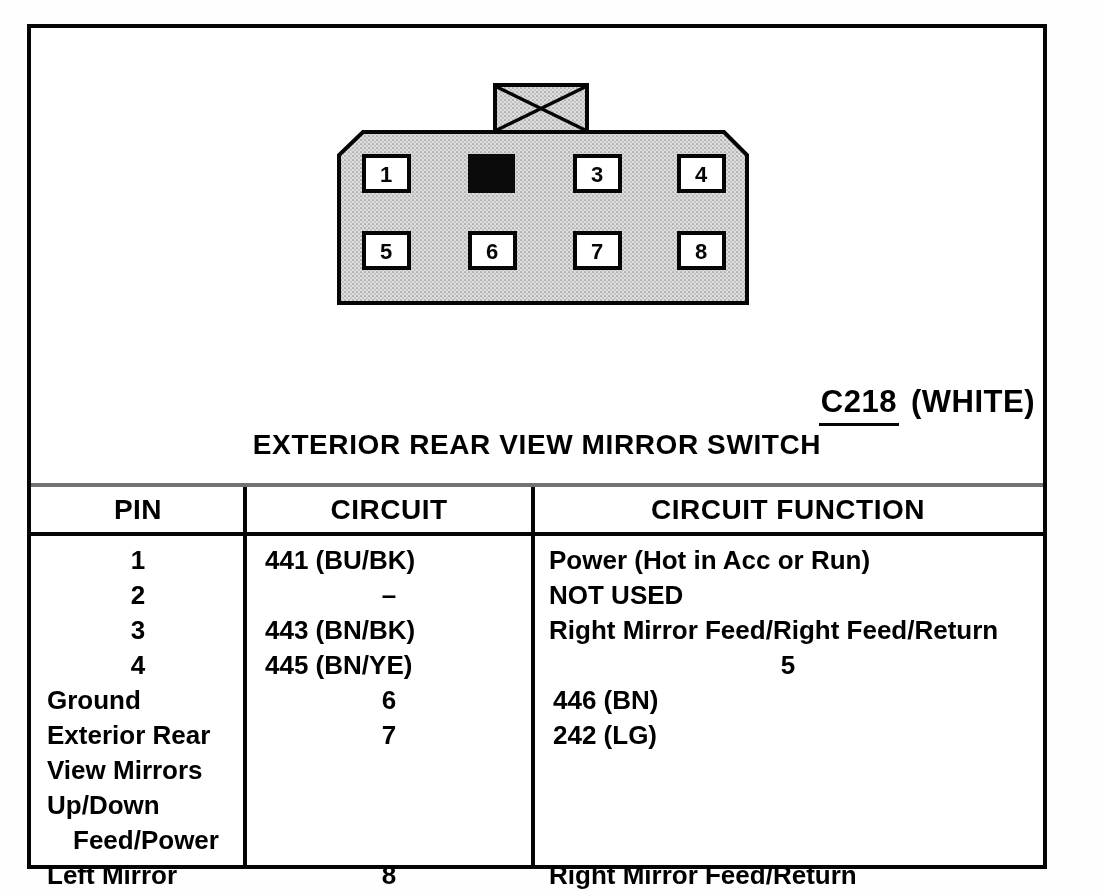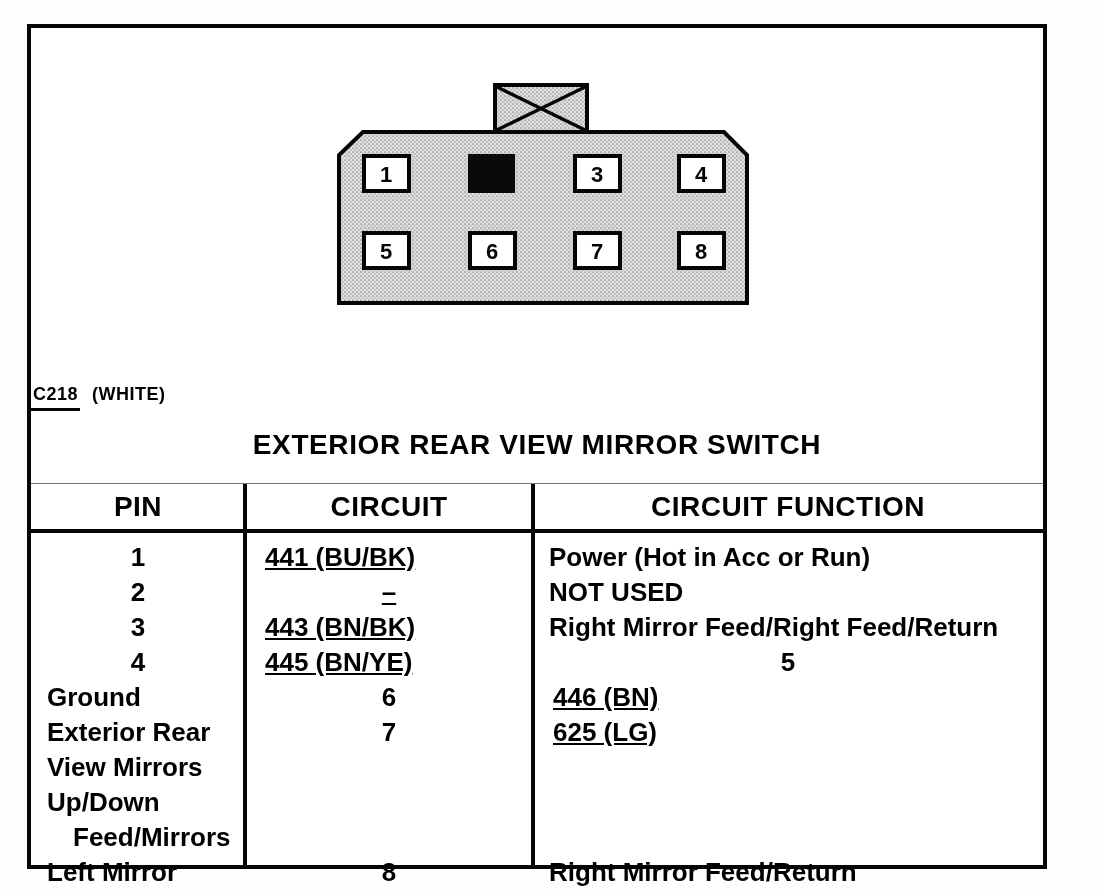--- a/index.html
+++ b/index.html
@@ -25,23 +25,23 @@
   }
   
   .connector-svg {
     position:absolute;
     left:299px; top:51px;
     width:425px; height:232px;
   }
   
   .caption-id {
     position:absolute;
-    top:356px; left:0; right:17px;
-    text-align:left;
-    font-size:18px; font-weight:bold;
+    top:356px; left:0; right:8px;
+    text-align:right;
+    font-size:31px; font-weight:bold;
     letter-spacing:0.5px;
     white-space:nowrap;
   }
   .caption-id .cid {
     display:inline-block;
     border-bottom:3px solid #050505;
     padding:0 2px 3px 2px;
     margin-right:12px;
   }
   .caption-title {
@@ -49,21 +49,21 @@
     top:401px; left:0; right:0;
     text-align:center;
     font-size:28px; font-weight:bold;
     letter-spacing:0.6px;
     white-space:nowrap;
   }
   
   .tablewrap {
     position:absolute;
     top:455px; left:0; right:0; bottom:0;
-    border-top:1px solid #737373;
+    border-top:4px solid #737373;
   }
   .vline {
     position:absolute; top:0; bottom:0; width:4px;
     background:#050505;
   }
   .vline.v1 { left:212px; }
   .vline.v2 { left:500px; }
   .thead {
     display:grid;
     grid-template-columns:214px 288px 1fr;
@@ -76,21 +76,21 @@
   }
   .tbody {
     display:grid;
     grid-template-columns:214px 288px 1fr;
     padding-top:7px;
     font-size:26px;
     font-weight:bold;
     line-height:35px;
   }
   .c-pin { text-align:center; }
-  .c-circuit { padding-left:20px;text-decoration:underline; }
+  .c-circuit { padding-left:20px; }
   .c-circuit.center { padding-left:0; text-align:center; }
   .c-func { padding-left:16px; }
   .c-func .fline { display:block; }
   .c-func .fline.indent { padding-left:26px; }
 </style>
 </head>
 <body>
 
 <div class="page">
   <div class="sheet">
@@ -178,25 +178,25 @@
         <div class="c-pin">4</div>
         <div class="c-circuit">445 (BN/YE)</div>
 
         <div class="c-pin">5</div>
         <div class="c-func">Ground</div>
 
         <div class="c-pin">6</div>
         <div class="c-circuit">446 (BN)</div>
         <div class="c-func">
           <span class="fline">Exterior Rear View Mirrors Up/Down</span>
-          <span class="fline indent">Feed/Mirrors</span>
+          <span class="fline indent">Feed/Power</span>
         </div>
 
         <div class="c-pin">7</div>
-        <div class="c-circuit">625 (LG)</div>
+        <div class="c-circuit">242 (LG)</div>
         <div class="c-func">Left Mirror Feed/Return</div>
 
         <div class="c-pin">8</div>
         <div class="c-func">Right Mirror Feed/Return</div>
       </div>
     </div>
 
   </div>
 </div>
 

